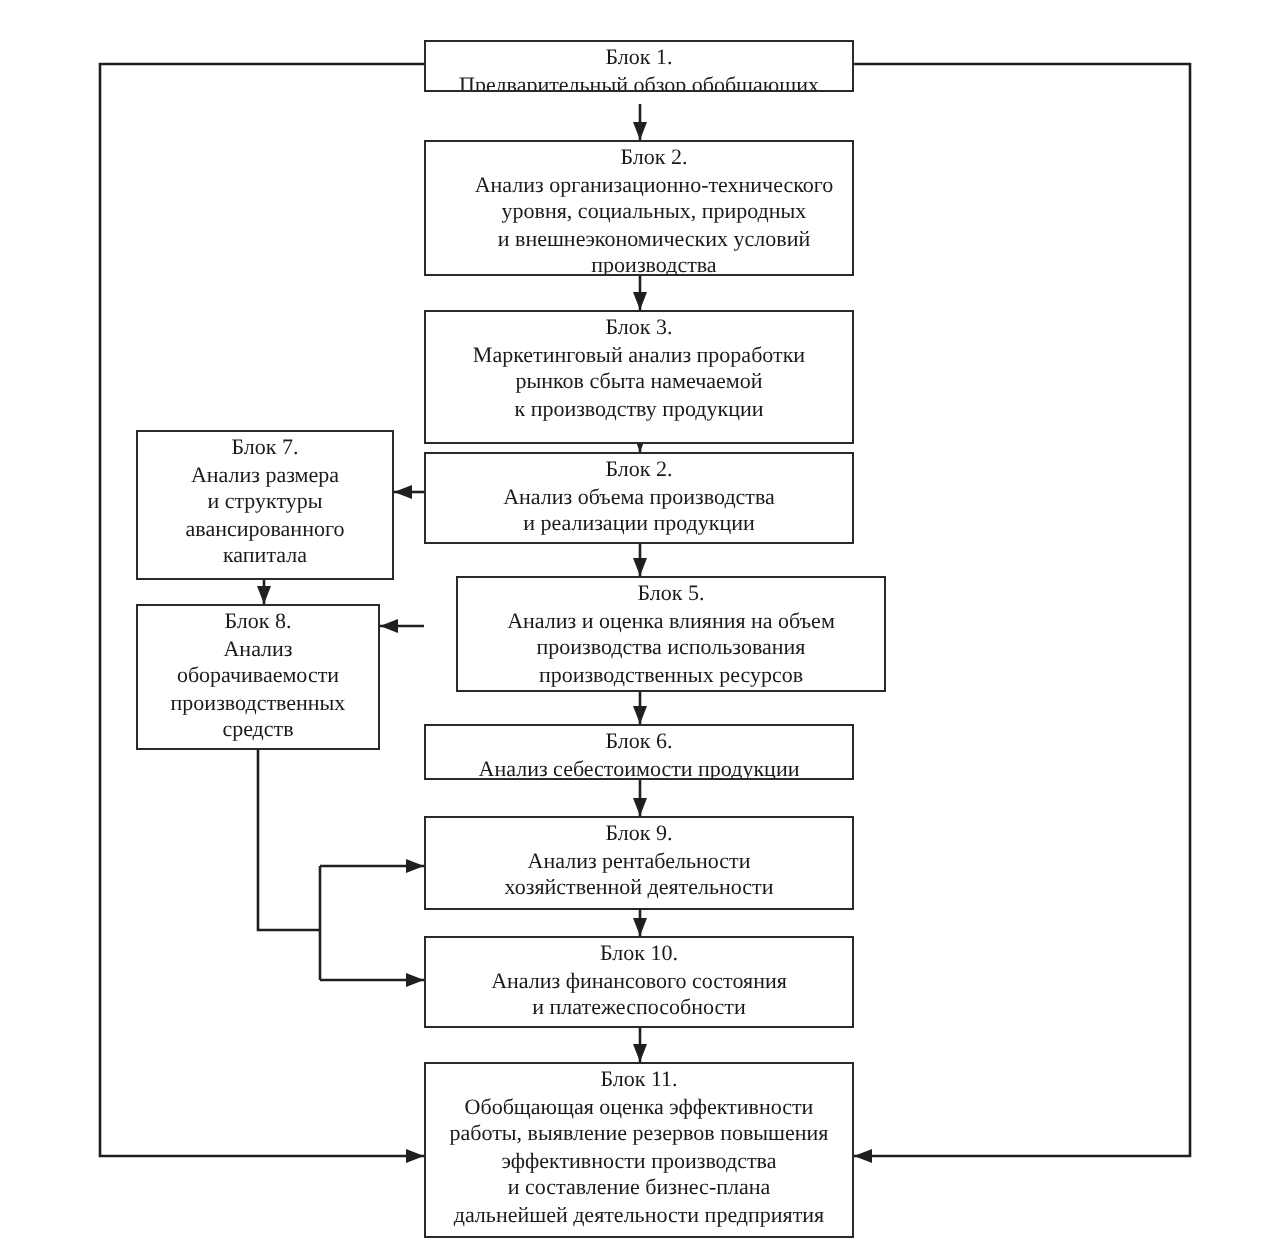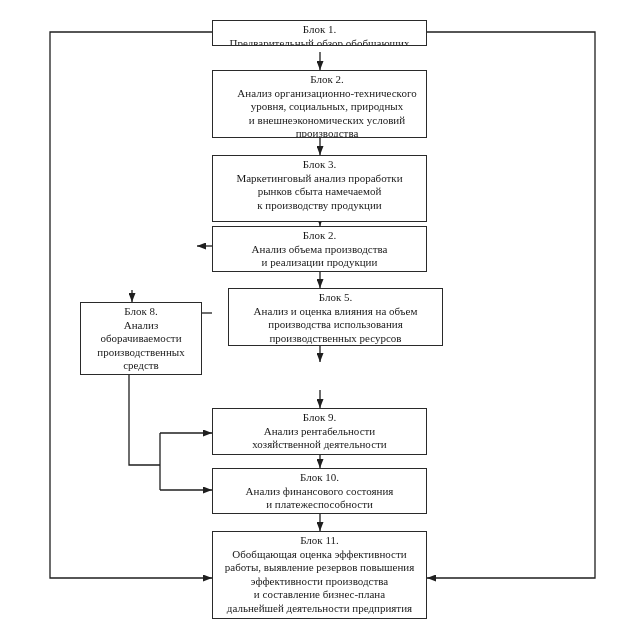--- a/index.html
+++ b/index.html
@@ -80,29 +80,36 @@
 уровня, социальных, природных
 и внешнеэкономических условий
 производства</div>
   <div class="block" style="left:212px; top:155px; width:215px; height:67px;">Блок 3.
 Маркетинговый анализ проработки
 рынков сбыта намечаемой
 к производству продукции</div>
   <div class="block" style="left:212px; top:226px; width:215px; height:46px;">Блок 2.
 Анализ объема производства
 и реализации продукции</div>
+  <div class="block" style="left:68px;  top:215px; width:129px; height:75px;">Блок 7.
+Анализ размера
+и структуры
+авансированного
+капитала</div>
   <div class="block" style="left:228px; top:288px; width:215px; height:58px;">Блок 5.
 Анализ и оценка влияния на объем
 производства использования
 производственных ресурсов</div>
-  <div class="block" style="left:68px;  top:302px; width:122px; height:73px;margin-left:12px;">Блок 8.
+  <div class="block" style="left:68px;  top:302px; width:122px; height:73px;">Блок 8.
 Анализ
 оборачиваемости
 производственных
 средств</div>
+  <div class="block" style="left:212px; top:362px; width:215px; height:28px;">Блок 6.
+Анализ себестоимости продукции</div>
   <div class="block" style="left:212px; top:408px; width:215px; height:47px;">Блок 9.
 Анализ рентабельности
 хозяйственной деятельности</div>
   <div class="block" style="left:212px; top:468px; width:215px; height:46px;">Блок 10.
 Анализ финансового состояния
 и платежеспособности</div>
   <div class="block" style="left:212px; top:531px; width:215px; height:88px;">Блок 11.
 Обобщающая оценка эффективности
 работы, выявление резервов повышения
 эффективности производства

